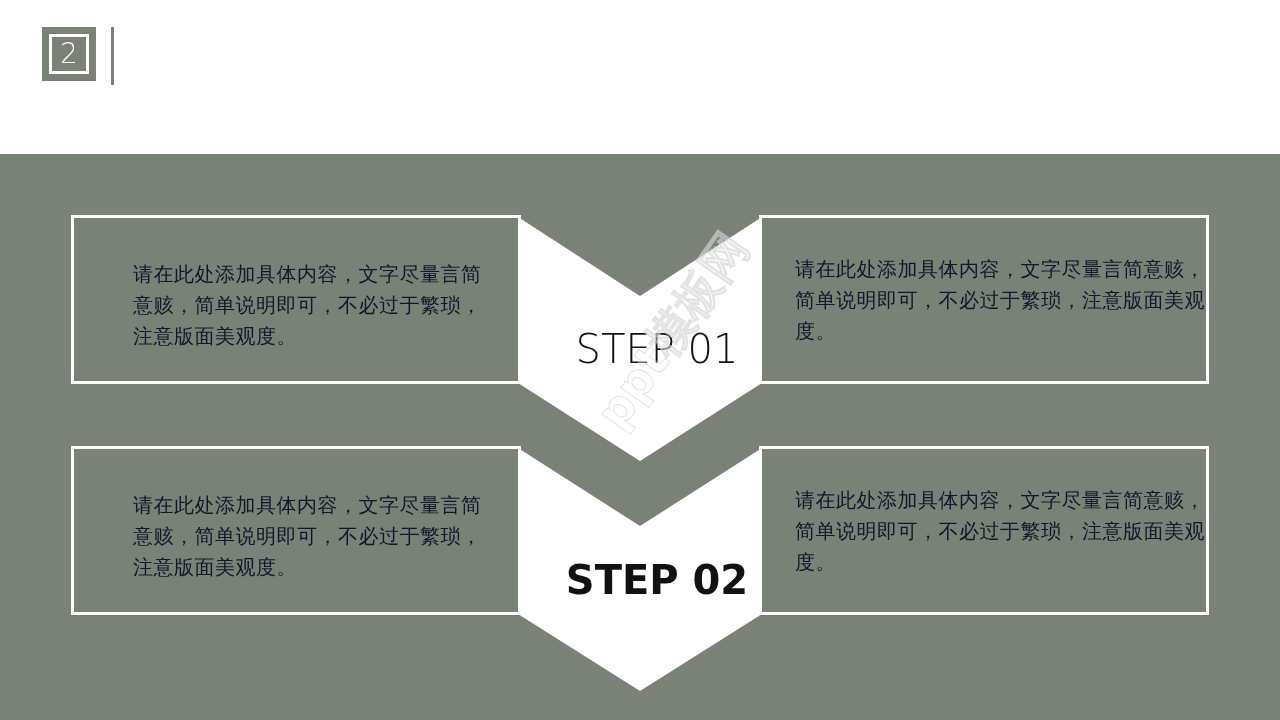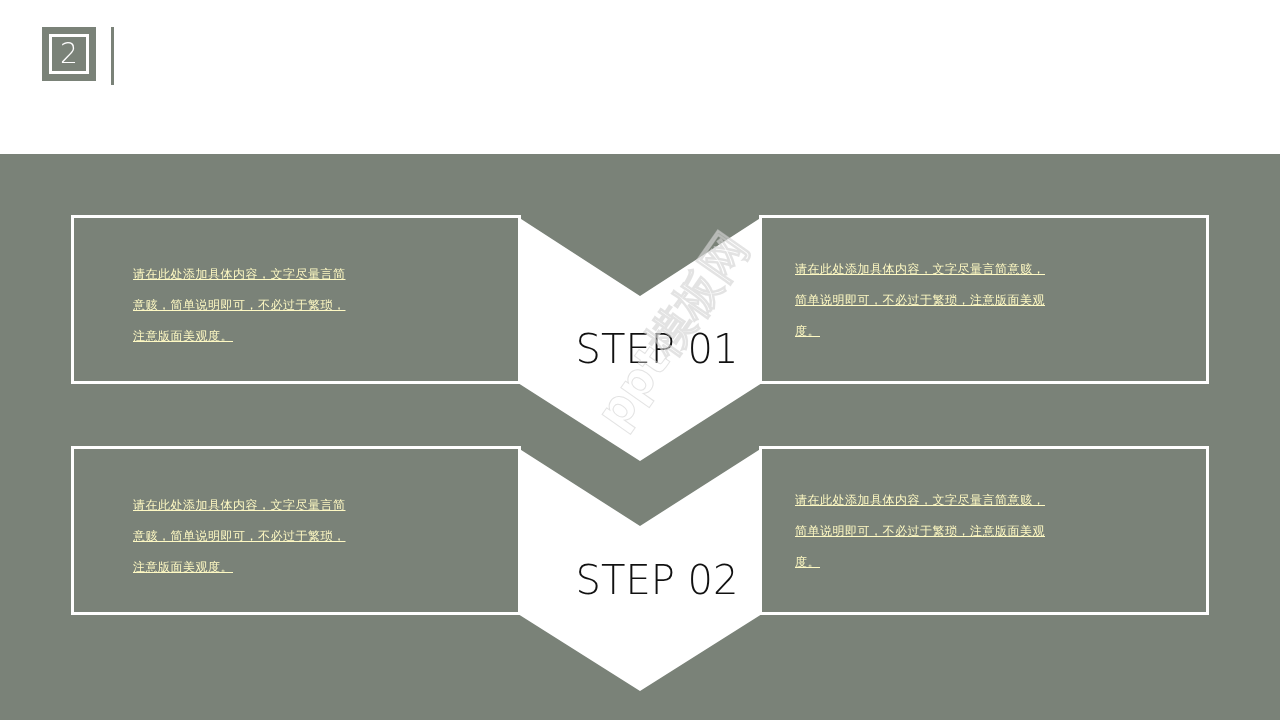--- a/index.html
+++ b/index.html
@@ -25,21 +25,21 @@
     .page-title {
       position: absolute; left: 132px; top: 34px; font-size: 29px; color: #222;
       letter-spacing: 1px; font-weight: 300;
     }
     .band { position: absolute; left: 0; top: 154px; width: 1280px; height: 566px; background: #7a8278; }
 
     .box {
       position: absolute; box-sizing: border-box; border: 3px solid #fff; background: #7a8278;
     }
     .box .txt {
-      position: absolute; color: #fef9c3; font-size: 12px; line-height: 31px; letter-spacing: 0.5px; text-decoration: underline;
+      position: absolute; color: #0f172a; font-size: 20px; line-height: 31px; letter-spacing: 0.5px;
     }
     .chevron { position: absolute; left: 0; top: 0; width: 1280px; height: 720px; pointer-events: none; }
     .step-label {
       position: absolute; width: 278px; left: 518px; text-align: center;
       font-size: 40px; color: #111; font-weight: 300; letter-spacing: 0px;
     }
     .watermark {
       position: absolute; left: 560px; top: 300px; font-size: 46px;
       color: rgba(255,255,255,0.35); transform: rotate(-55deg);
       -webkit-text-stroke: 1px rgba(200,200,200,0.5); font-weight: 700;
@@ -86,15 +86,15 @@
     <div>度。</div>
   </div>
 </div>
 
 <svg class="chevron" viewBox="0 0 1280 720" width="1280" height="720">
   <polygon points="518,217 640,296 762,217 762,383 640,461 518,383" fill="#ffffff"></polygon>
   <polygon points="518,448 640,526 762,448 762,614 640,691 518,614" fill="#ffffff"></polygon>
 </svg>
 
 <div class="step-label" style="top:326px;">STEP 01</div>
-<div class="step-label" style="top:557px;">STEP 02</div>
+<div class="step-label" style="top:557px;font-weight:bold;">STEP 02</div>
 
 <div class="watermark">ppt模板网</div>
 
 </body></html>

